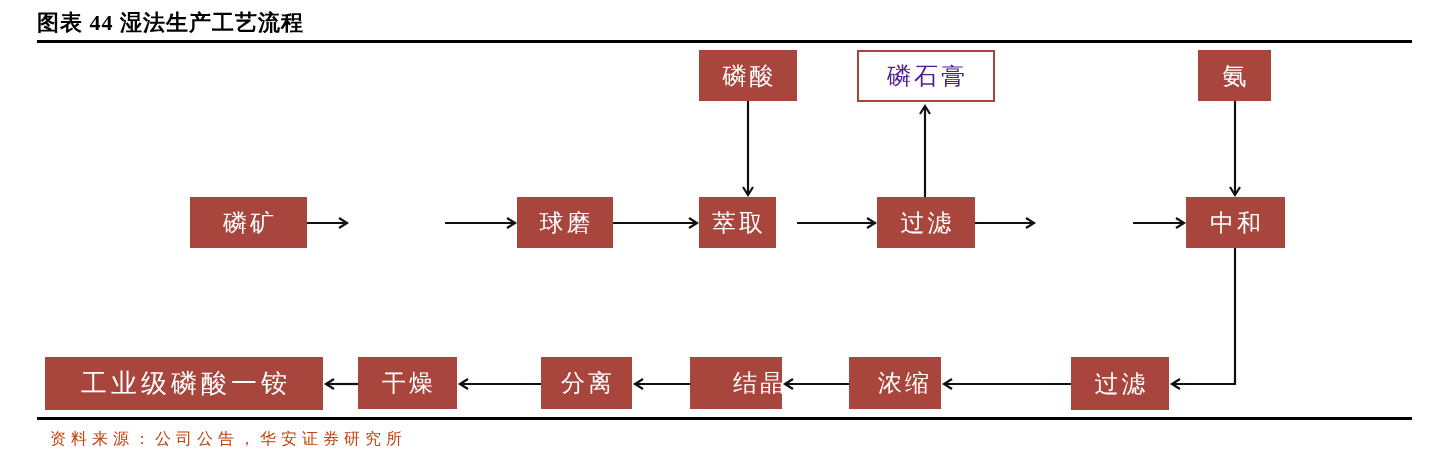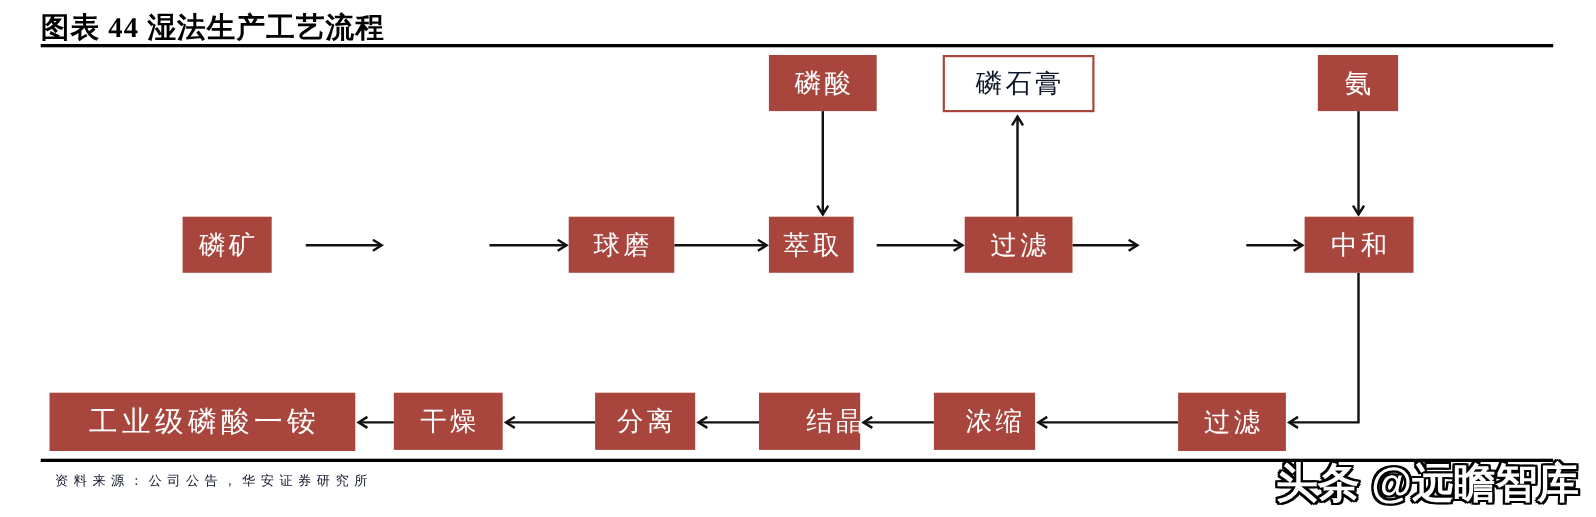--- a/index.html
+++ b/index.html
@@ -11,49 +11,49 @@
   html,body{background:#e8e8e8;}
   .canvas{
     position:relative;
     width:1451px;height:470px;
     background:var(--bg);
     overflow:hidden;
     font-family:"Liberation Serif", serif;
   }
   .figure-title{
     position:absolute;left:37px;top:8px;
-    font-size:26px;font-weight:bold;color:#000;
+    font-size:22px;font-weight:bold;color:#000;
     letter-spacing:1px;white-space:nowrap;
   }
   .rule{
     position:absolute;height:3px;background:#000;
   }
   .rule-top{left:37px;top:40px;width:1375px;}
   .rule-bottom{left:37px;top:417px;width:1375px;}
   .node{
     position:absolute;
     background:var(--box-red);
     color:#fff;
     font-weight:normal;
     font-size:24px;
     letter-spacing:3px;
     display:flex;align-items:center;justify-content:center;
     white-space:nowrap;
     text-indent:3px; 
   }
   .node.outline{
     background:#fff;
-    color:#0f172a;
+    color:#4c1d95;
     border:2px solid var(--box-red);
   }
   .node.wide{font-size:26px;letter-spacing:4px;text-indent:4px;}
   .arrows{position:absolute;left:0;top:0;width:1451px;height:470px;pointer-events:none;}
   .source-note{
     position:absolute;left:50px;top:429px;
-    font-size:12px;color:#0f172a;
+    font-size:16px;color:#c2410c;
     letter-spacing:5px;white-space:nowrap;
   }
   .watermark{
     position:absolute;left:1160px;top:414px;
     font-family:"Liberation Sans", sans-serif;
     font-size:38px;font-weight:bold;
     color:#fff;
     -webkit-text-stroke:2px #000;
     paint-order:stroke fill;
     text-shadow:
@@ -95,30 +95,29 @@
     <line x1="849" y1="384" x2="785" y2="384" stroke="#111" stroke-width="2.2" marker-end="url(#ah)"></line>
     <line x1="690" y1="384" x2="635" y2="384" stroke="#111" stroke-width="2.2" marker-end="url(#ah)"></line>
     <line x1="541" y1="384" x2="460" y2="384" stroke="#111" stroke-width="2.2" marker-end="url(#ah)"></line>
     <line x1="358" y1="384" x2="326" y2="384" stroke="#111" stroke-width="2.2" marker-end="url(#ah)"></line>
   </svg>
 
   <div class="node" style="left:699px;top:50px;width:98px;height:51px;">磷酸</div>
   <div class="node outline" style="left:857px;top:50px;width:138px;height:52px;">磷石膏</div>
   <div class="node" style="left:1198px;top:50px;width:73px;height:51px;">氨</div>
 
-  <div class="node" style="left:166px;top:197px;width:81px;height:51px;">磷矿</div>
+  <div class="node" style="left:190px;top:197px;width:117px;height:51px;">磷矿</div>
   <div class="node" style="left:517px;top:197px;width:96px;height:51px;">球磨</div>
   <div class="node" style="left:699px;top:197px;width:77px;height:51px;">萃取</div>
   <div class="node" style="left:877px;top:197px;width:98px;height:51px;">过滤</div>
   <div class="node" style="left:1186px;top:197px;width:99px;height:51px;">中和</div>
 
   <div class="node wide" style="left:45px;top:357px;width:278px;height:53px;">工业级磷酸一铵</div>
   <div class="node" style="left:358px;top:357px;width:99px;height:52px;">干燥</div>
   <div class="node" style="left:541px;top:357px;width:91px;height:52px;">分离</div>
   <div class="node" style="left:690px;top:357px;width:92px;height:52px;padding-left:45px;">结晶</div>
   <div class="node" style="left:849px;top:357px;width:92px;height:52px;padding-left:17px;">浓缩</div>
   <div class="node" style="left:1071px;top:357px;width:98px;height:53px;">过滤</div>
 
   <div class="rule rule-bottom"></div>
   <div class="source-note">资料来源：公司公告，华安证券研究所</div>
-  <div class="watermark">头条 @远瞻智库</div>
 
 </div>
 
 </body></html>

